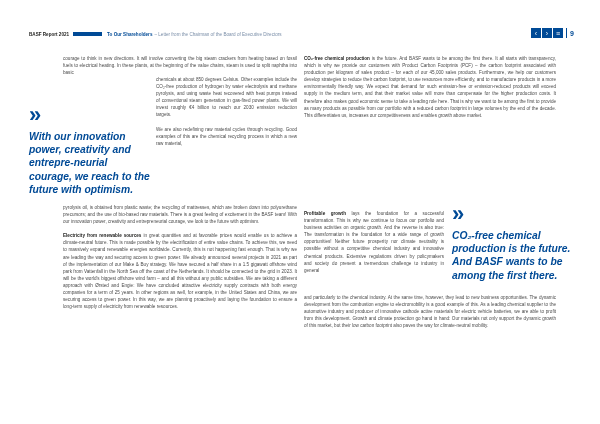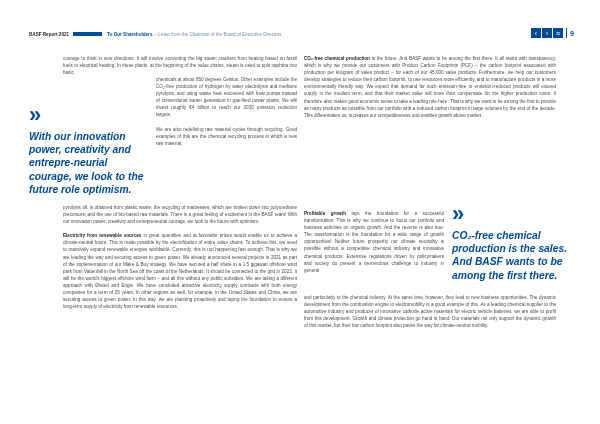--- a/index.html
+++ b/index.html
@@ -41,38 +41,38 @@
     </div>
   <div class="nav-sep"></div>
   <span class="page-num">9</span>
 </div>
 
 <div class="col" style="left:63px; top:55px; width:234px;">
   <p>courage to think in new directions. It will involve converting the big steam crackers from heating based on fossil fuels to electrical heating. In these plants, at the beginning of the value chains, steam is used to split naphtha into basic</p>
 </div>
 
 <div class="quote-mark" style="left:29px; top:104px;">»</div>
-<div class="quote" style="left:29px; top:130px; width:124px;">With our innovation power, creativity and entrepre-neurial courage, we look to the future role optimism.</div>
+<div class="quote" style="left:29px; top:130px; width:124px;">With our innovation power, creativity and entrepre-neurial courage, we reach to the future with optimism.</div>
 
 <div class="col" style="left:156px; top:76px; width:141px;">
   <p>chemicals at about 850 degrees Celsius. Other examples include the CO₂-free production of hydrogen by water electrolysis and methane pyrolysis, and using waste heat recovered with heat pumps instead of conventional steam generation in gas-fired power plants. We will invest roughly €4 billion to reach our 2030 emission reduction targets.</p>
   <p style="margin-top:7px;">We are also redefining raw material cycles through recycling. Good examples of this are the chemical recycling process in which a new raw material,</p>
 </div>
 
 <div class="col" style="left:63px; top:204px; width:234px;">
   <p>pyrolysis oil, is obtained from plastic waste; the recycling of mattresses, which are broken down into polyurethane precursors; and the use of bio-based raw materials. There is a great feeling of excitement in the BASF team! With our innovation power, creativity and entrepreneurial courage, we look to the future with optimism.</p>
   <p style="margin-top:7px;"><b>Electricity from renewable sources</b><span> in great quantities and at favorable prices would enable us to achieve a climate-neutral future. This is made possible by the electrification of entire value chains. To achieve this, we need to massively expand renewable energies worldwide. Currently, this is not happening fast enough. That is why we are leading the way and securing access to green power. We already announced several projects in 2021 as part of the implementation of our Make &amp; Buy strategy. We have secured a half share in a 1.5 gigawatt offshore wind park from Vattenfall in the North Sea off the coast of the Netherlands. It should be connected to the grid in 2023. It will be the world's biggest offshore wind farm – and all this without any public subsidies. We are taking a different approach with Ørsted and Engie: We have concluded attractive electricity supply contracts with both energy companies for a term of 25 years. In other regions as well, for example, in the United States and China, we are securing access to green power. In this way, we are planning proactively and laying the foundation to ensure a long-term supply of electricity from renewable resources.</span></p>
 </div>
 
 <div class="col" style="left:304px; top:55px; width:252px;">
   <p><b>CO₂-free chemical production</b><span> is the future. And BASF wants to be among the first there. It all starts with transparency, which is why we provide our customers with Product Carbon Footprints (PCF) – the carbon footprint associated with production per kilogram of sales product – for each of our 45,000 sales products. Furthermore, we help our customers develop strategies to reduce their carbon footprint, to use resources more efficiently, and to manufacture products in a more environmentally friendly way. We expect that demand for such emission-free or emission-reduced products will exceed supply in the medium term, and that their market value will more than compensate for the higher production costs. It therefore also makes good economic sense to take a leading role here. That is why we want to be among the first to provide as many products as possible from our portfolio with a reduced carbon footprint in large volumes by the end of the decade. This differentiates us, increases our competitiveness and enables growth above market.</span></p>
 </div>
 
 <div class="col" style="left:304px; top:210px; width:140px;">
   <p><b>Profitable growth</b><span> lays the foundation for a successful transformation. This is why we continue to focus our portfolio and business activities on organic growth. And the reverse is also true: The transformation is the foundation for a wide range of growth opportunities! Neither future prosperity nor climate neutrality is possible without a competitive chemical industry and innovative chemical products. Extensive regulations driven by policymakers and society do present a tremendous challenge to industry in general</span></p>
 </div>
 
 <div class="quote-mark" style="left:452px; top:203px;">»</div>
-<div class="quote" style="left:452px; top:229px; width:124px;">CO₂-free chemical production is the sales. And BASF wants to be among the first there.</div>
+<div class="quote" style="left:452px; top:229px; width:124px;">CO₂-free chemical production is the future. And BASF wants to be among the first there.</div>
 
 <div class="col" style="left:304px; top:294px; width:252px;">
   <p>and particularly to the chemical industry. At the same time, however, they lead to new business opportunities. The dynamic development from the combustion engine to electromobility is a good example of this. As a leading chemical supplier to the automotive industry and producer of innovative cathode active materials for electric vehicle batteries, we are able to profit from this development. Growth and climate protection go hand in hand: Our materials not only support the dynamic growth of this market, but their low carbon footprint also paves the way for climate-neutral mobility.</p>
 </div>
 
 </body></html>

